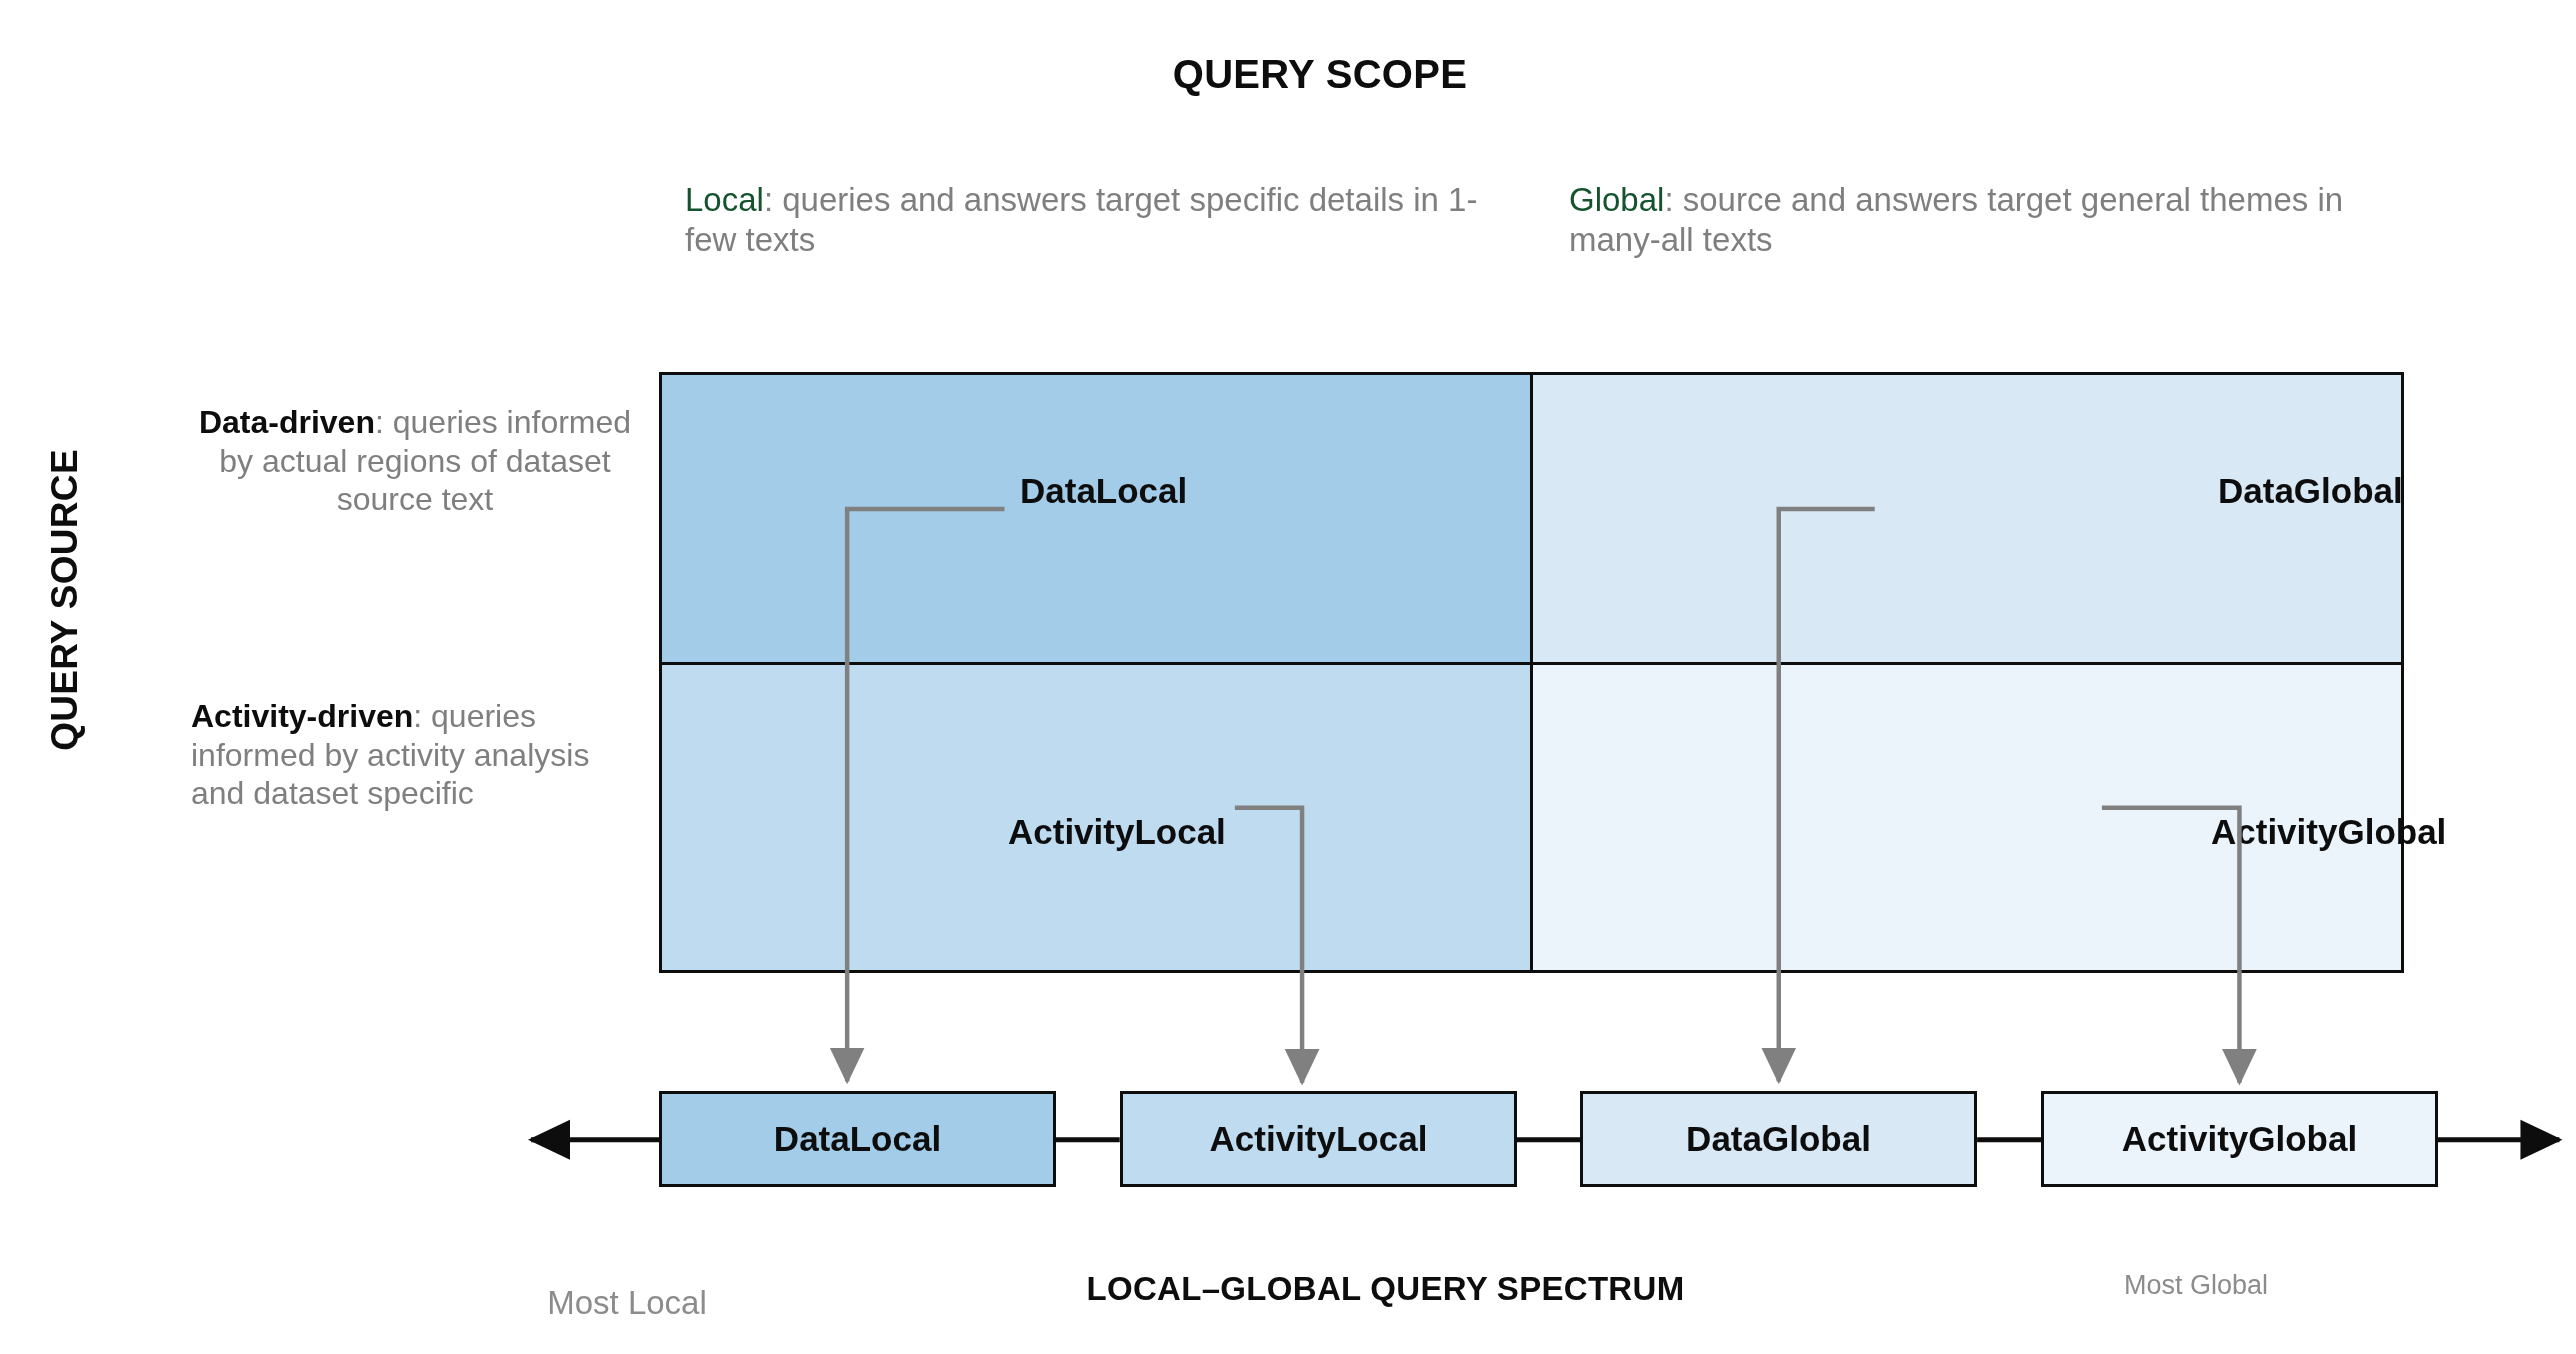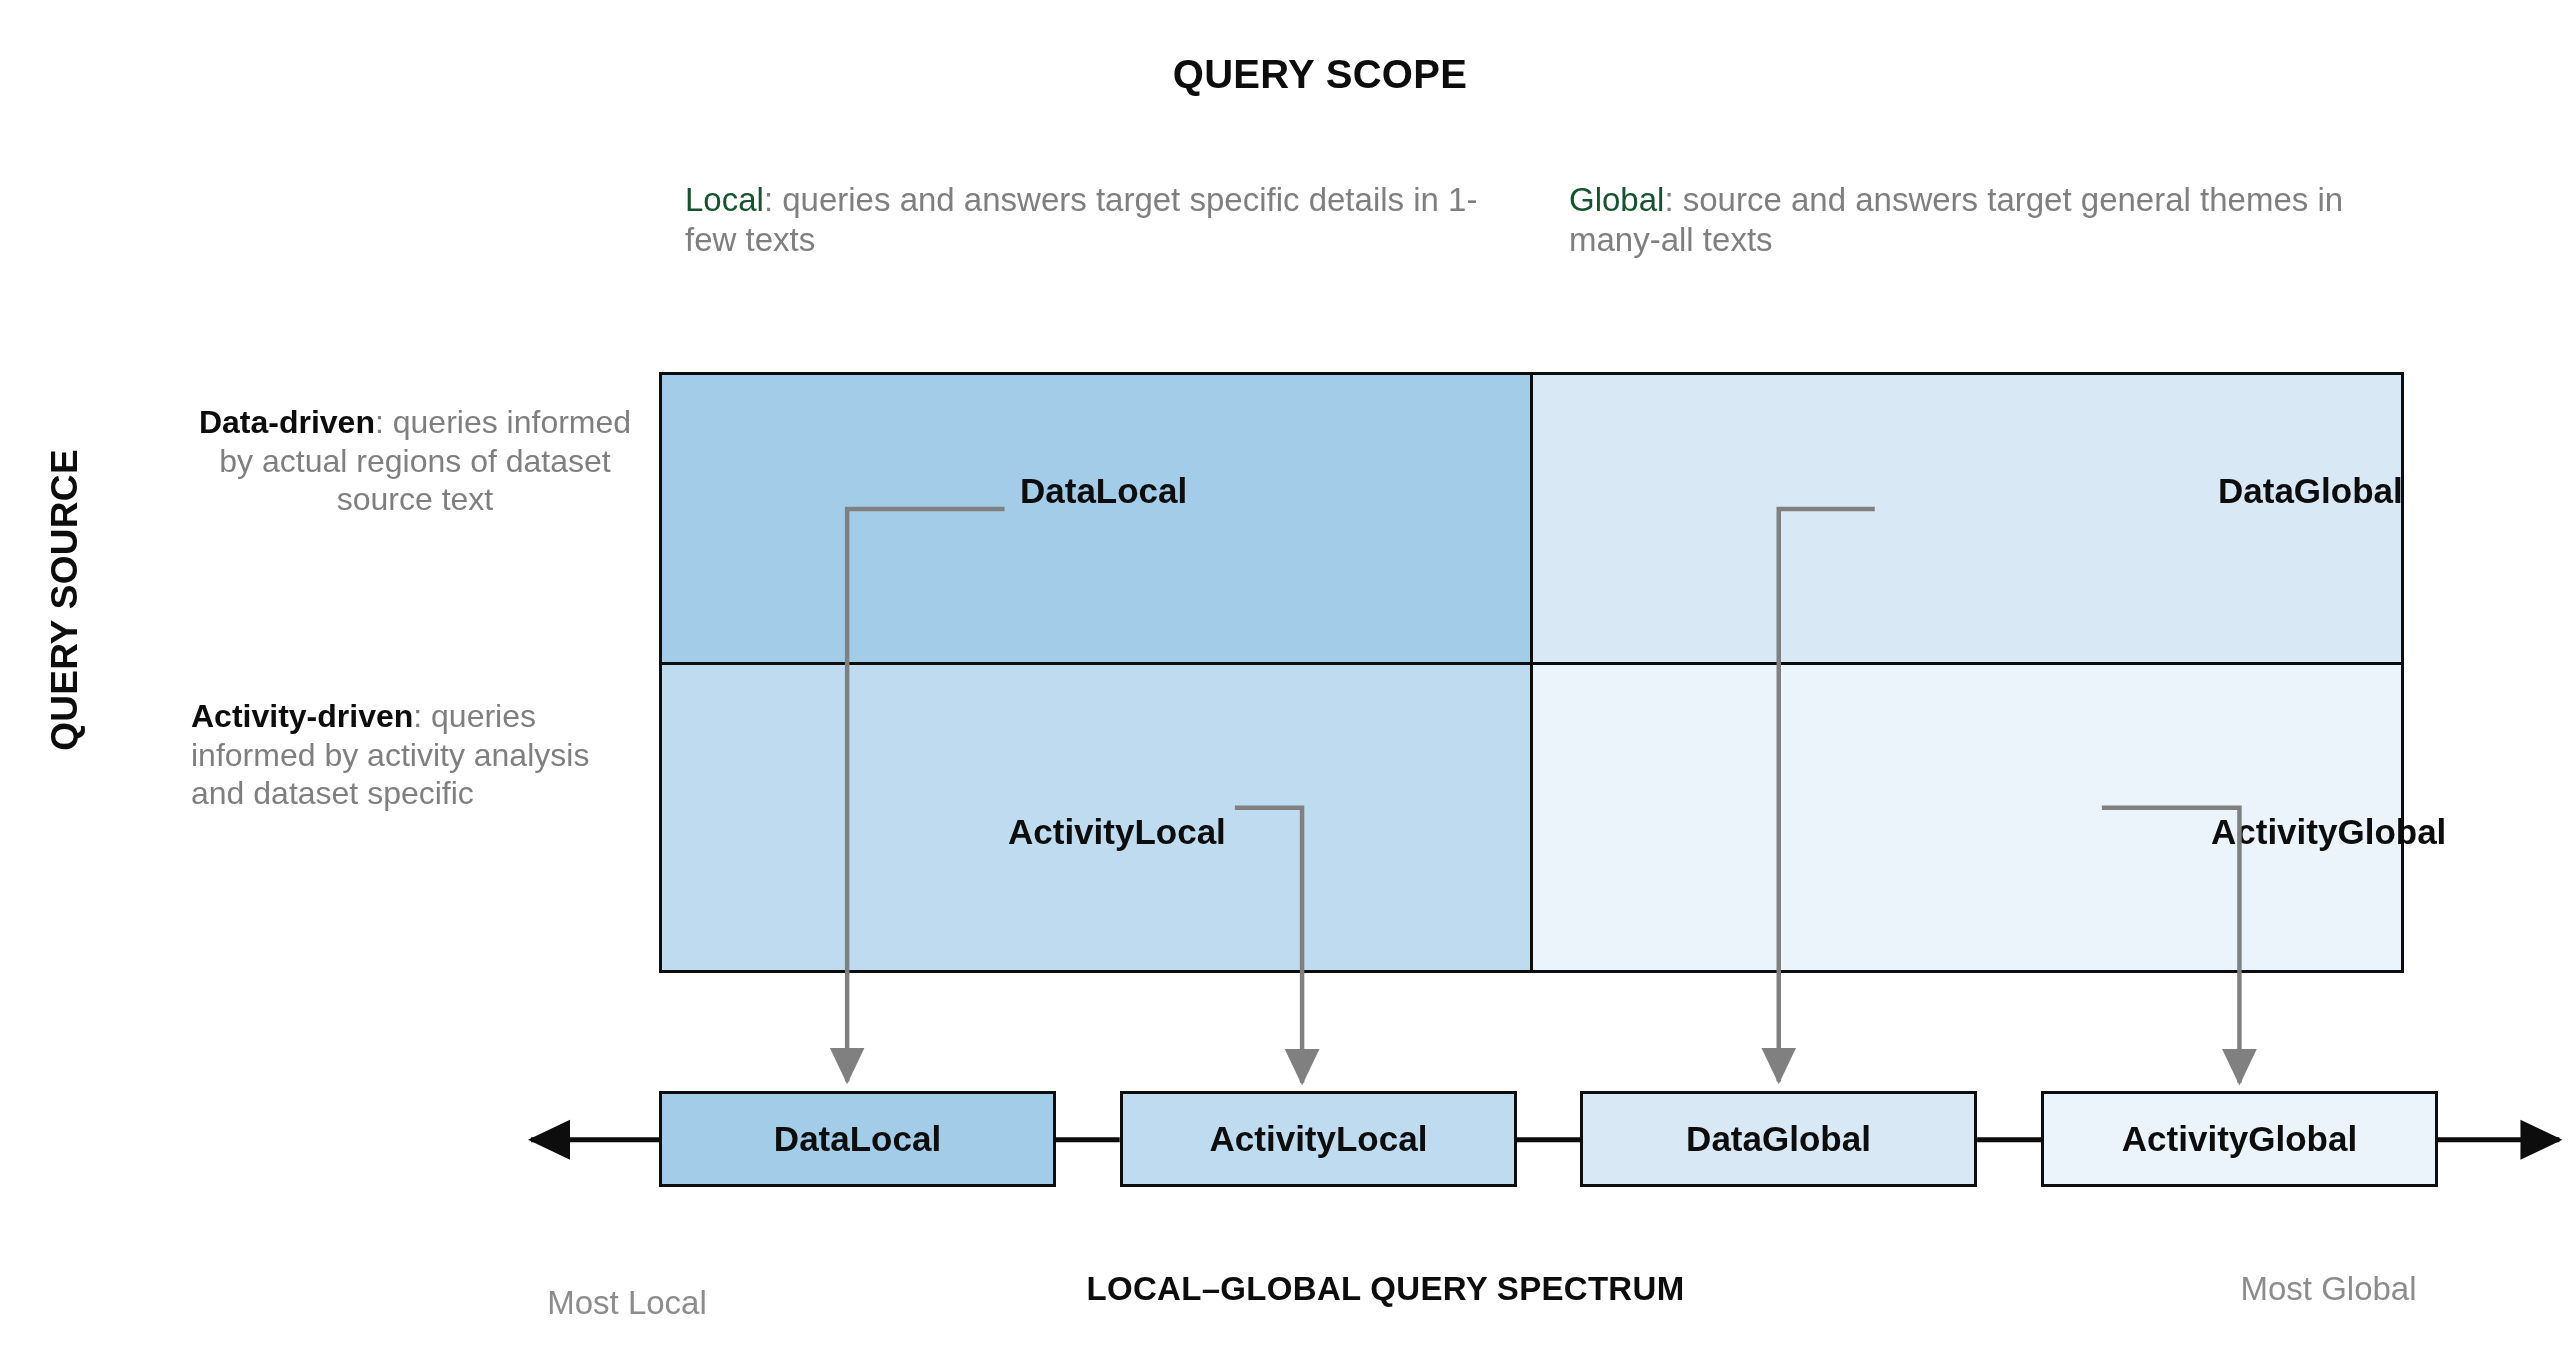--- a/index.html
+++ b/index.html
@@ -74,22 +74,22 @@
   
   #caption-most-local{
     left:448px;top:1270px;width:358px;text-align:center;
     font-size:33px;color:#8c8c8c;margin-top:14px;
   }
   #caption-spectrum{
     left:800px;top:1270px;width:1171px;text-align:center;
     font-size:33px;font-weight:bold;color:#0d0d0d;letter-spacing:0.3px;
   }
   #caption-most-global{
-    left:2124px;top:1270px;width:409px;text-align:center;
-    font-size:33px;color:#8c8c8c;
+    left:2124px;top:1270px;width:409px;
+    font-size:27px;color:#8c8c8c;
   }
 
   
   #overlay{left:0;top:0;width:2576px;height:1355px;pointer-events:none;}
 </style>
 </head>
 <body>
 
 <div class="abs" id="query-scope-title">QUERY SCOPE</div>
 

